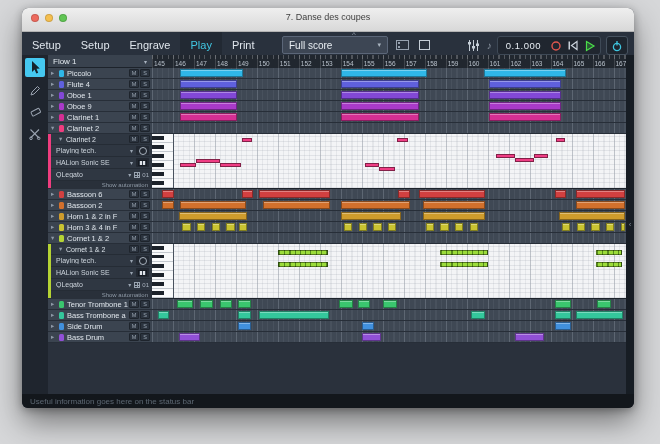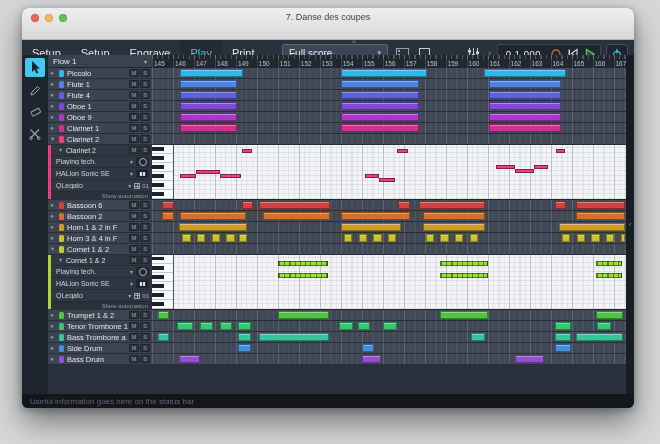--- a/index.html
+++ b/index.html
@@ -1,21 +1,21 @@
 <!DOCTYPE html>
 <html><head>
 <meta charset="utf-8">
 <style>
   html,body{margin:0;padding:0;}
   .stage{position:relative;width:660px;height:444px;background:#d6d7d9;overflow:hidden;
          font-family:"Liberation Sans","DejaVu Sans",sans-serif;}
   .window{position:absolute;left:22px;top:8px;width:612px;height:400px;border-radius:6px;overflow:hidden;
           background:#262e39;box-shadow:0 14px 30px rgba(0,0,0,.45),0 2px 8px rgba(0,0,0,.3);}
   
-  .titlebar{height:32px;background:linear-gradient(#efefef,#d8d8d8);position:relative;border-bottom:1px solid #b3b3b3;box-sizing:border-box;}
+  .titlebar{height:24px;background:linear-gradient(#efefef,#d8d8d8);position:relative;border-bottom:1px solid #b3b3b3;box-sizing:border-box;}
   .tlights{position:absolute;left:9px;top:6px;display:flex;gap:6px;}
   .tl{width:8px;height:8px;border-radius:50%;}
   .wtitle{text-align:center;font-size:9px;line-height:18px;color:#3e3e3e;}
   
   .toolbar{position:relative;height:27px;background:#29313d;border-bottom:1px solid #141920;box-sizing:border-box;}
   .tabs{display:flex;height:26px;}
   .tab{font-size:11px;color:#dfe5ec;padding:0 10px;line-height:26px;}
   .tab.active{color:#41c7e2;background:#222933;}
   .collapse{position:absolute;left:330px;top:-2px;color:#8d98a5;font-size:8px;}
   .center{position:absolute;left:260px;top:4px;display:flex;align-items:center;gap:6px;}
@@ -249,34 +249,20 @@
               </div>
               <div class="lane">
                 <div class="blk" style="left: 5.97345%; width: 13.2743%; background: rgb(47, 183, 232);"></div>
                 <div class="blk" style="left: 39.823%; width: 18.1416%; background: rgb(47, 183, 232);"></div>
                 <div class="blk" style="left: 70.1327%; width: 17.2566%; background: rgb(47, 183, 232);"></div>
               </div>
             </div>
             <div class="trow">
               <div class="tcell">
                 <span class="chv">▸</span>
-                <span class="iic" style="background: rgb(75, 132, 228);"></span>
-                <span class="tname">Flute 1</span>
-                <span class="msbtn">M</span>
-                <span class="msbtn">S</span>
-              </div>
-              <div class="lane">
-                <div class="blk" style="left: 5.97345%; width: 11.9469%; background: rgb(75, 132, 228);"></div>
-                <div class="blk" style="left: 39.823%; width: 16.5929%; background: rgb(75, 132, 228);"></div>
-                <div class="blk" style="left: 71.0177%; width: 15.2655%; background: rgb(75, 132, 228);"></div>
-              </div>
-            </div>
-            <div class="trow">
-              <div class="tcell">
-                <span class="chv">▸</span>
                 <span class="iic" style="background: rgb(95, 96, 221);"></span>
                 <span class="tname">Flute 4</span>
                 <span class="msbtn">M</span>
                 <span class="msbtn">S</span>
               </div>
               <div class="lane">
                 <div class="blk" style="left: 5.97345%; width: 11.9469%; background: rgb(95, 96, 221);"></div>
                 <div class="blk" style="left: 39.823%; width: 16.5929%; background: rgb(95, 96, 221);"></div>
                 <div class="blk" style="left: 71.0177%; width: 15.2655%; background: rgb(95, 96, 221);"></div>
               </div>
@@ -511,35 +497,20 @@
                 <div class="note seg" style="left: 26.5487%; width: 10.6195%; top: 18px; height: 5px; background-color: rgb(155, 220, 58);"></div>
                 <div class="note seg" style="left: 60.8407%; width: 9.95575%; top: 6px; height: 5px; background-color: rgb(155, 220, 58);"></div>
                 <div class="note seg" style="left: 60.8407%; width: 9.95575%; top: 18px; height: 5px; background-color: rgb(155, 220, 58);"></div>
                 <div class="note seg" style="left: 93.5841%; width: 5.53097%; top: 6px; height: 5px; background-color: rgb(155, 220, 58);"></div>
                 <div class="note seg" style="left: 93.5841%; width: 5.53097%; top: 18px; height: 5px; background-color: rgb(155, 220, 58);"></div>
               </div>
             </div>
             <div class="trow">
               <div class="tcell">
                 <span class="chv">▸</span>
-                <span class="iic" style="background: rgb(79, 196, 67);"></span>
-                <span class="tname">Trumpet 1 &amp; 2</span>
-                <span class="msbtn">M</span>
-                <span class="msbtn">S</span>
-              </div>
-              <div class="lane">
-                <div class="blk" style="left: 1.32743%; width: 2.21239%; background: rgb(79, 196, 67);"></div>
-                <div class="blk" style="left: 26.5487%; width: 10.8407%; background: rgb(79, 196, 67);"></div>
-                <div class="blk" style="left: 60.8407%; width: 9.95575%; background: rgb(79, 196, 67);"></div>
-                <div class="blk" style="left: 93.5841%; width: 5.75221%; background: rgb(79, 196, 67);"></div>
-              </div>
-            </div>
-            <div class="trow">
-              <div class="tcell">
-                <span class="chv">▸</span>
                 <span class="iic" style="background: rgb(58, 198, 110);"></span>
                 <span class="tname">Tenor Trombone 1</span>
                 <span class="msbtn">M</span>
                 <span class="msbtn">S</span>
               </div>
               <div class="lane">
                 <div class="blk" style="left: 5.30973%; width: 3.31858%; background: rgb(58, 198, 110);"></div>
                 <div class="blk" style="left: 10.177%; width: 2.65487%; background: rgb(58, 198, 110);"></div>
                 <div class="blk" style="left: 14.3805%; width: 2.43363%; background: rgb(58, 198, 110);"></div>
                 <div class="blk" style="left: 18.1416%; width: 2.65487%; background: rgb(58, 198, 110);"></div>

